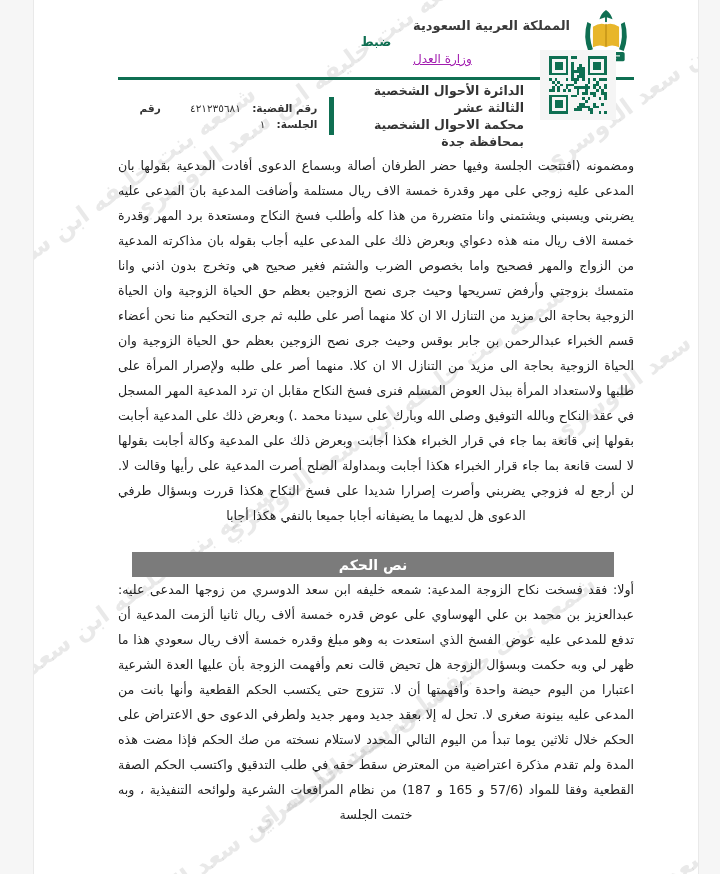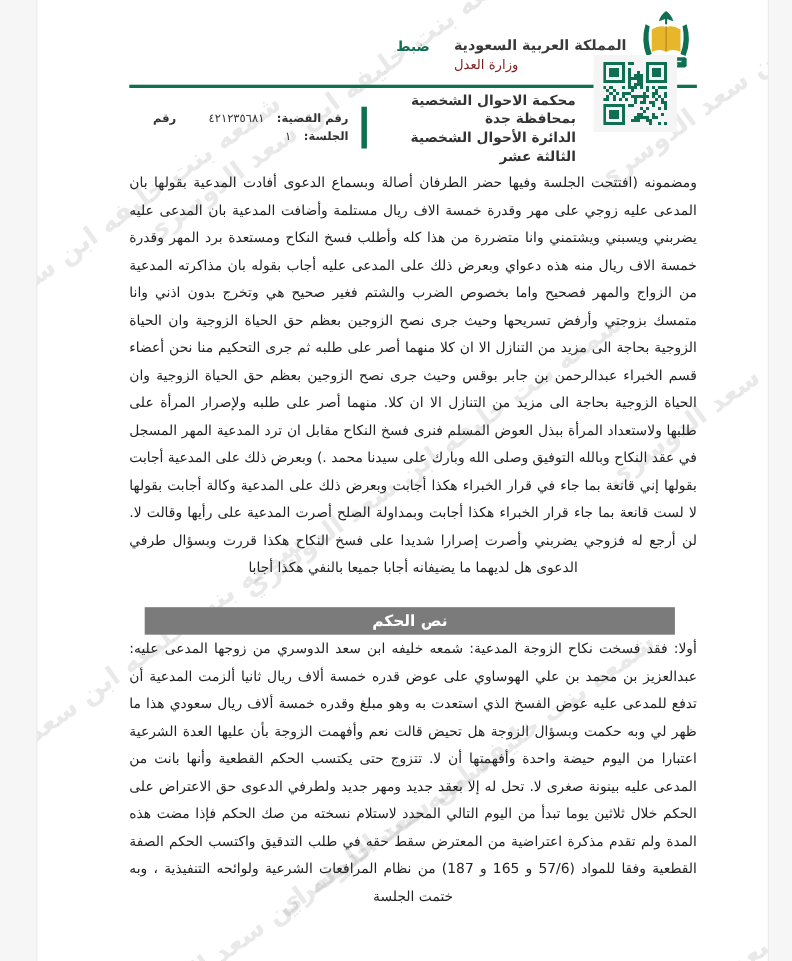--- a/index.html
+++ b/index.html
@@ -43,21 +43,21 @@
   .wm:nth-of-type(9){top:810px; left:500px;}
   
   .content{position:relative; padding:0 64px 0 84px; height:100%;}
   .brand-row{
     position:relative; height:72px; padding-top:8px;
     display:flex; align-items:flex-start; justify-content:flex-start;
   }
   .brand{display:flex; align-items:flex-end; gap:8px;}
   .brand-text{text-align:left; direction:rtl;}
   .kingdom{font-size:13px; font-weight:bold; color:#3a3a3a;}
-  .ministry{font-size:12px; color:#7f1d1d; margin-top:3px;}
+  .ministry{font-size:12px; color:#a21caf; margin-top:19px;text-decoration:underline;}
   .dabt{
     position:absolute; left:50%; top:34px; transform:translateX(-50%);
     color:var(--green); font-size:12.5px; font-weight:bold;
   }
   .green-line{
     position:absolute; top:77px; left:0; right:0; height:3px;
     background:var(--green);
   }
   .header-wrap{position:relative;}
   .qr-box{
@@ -334,22 +334,22 @@
             <rect x="14" y="19" width="1" height="1"></rect>
             <rect x="15" y="19" width="1" height="1"></rect>
             <rect x="15" y="20" width="1" height="1"></rect>
             <rect x="18" y="20" width="1" height="1"></rect>
             <rect x="20" y="20" width="1" height="1"></rect>
           </svg>
       </div>
 
       <div class="subheader">
         <div class="court">
+          <div>الدائرة الأحوال الشخصية الثالثة عشر</div>
           <div>محكمة الاحوال الشخصية بمحافظة جدة</div>
-          <div>الدائرة الأحوال الشخصية الثالثة عشر</div>
         </div>
         <div class="vbar"></div>
         <div class="nums">
           <div>
             <span class="lbl">رقم القضية:</span>
             <span class="val">٤٢١٢٣٥٦٨١</span>
             <span class="lbl">رقم الجلسة:</span>
             <span class="val">١</span>
           </div>
         </div>

